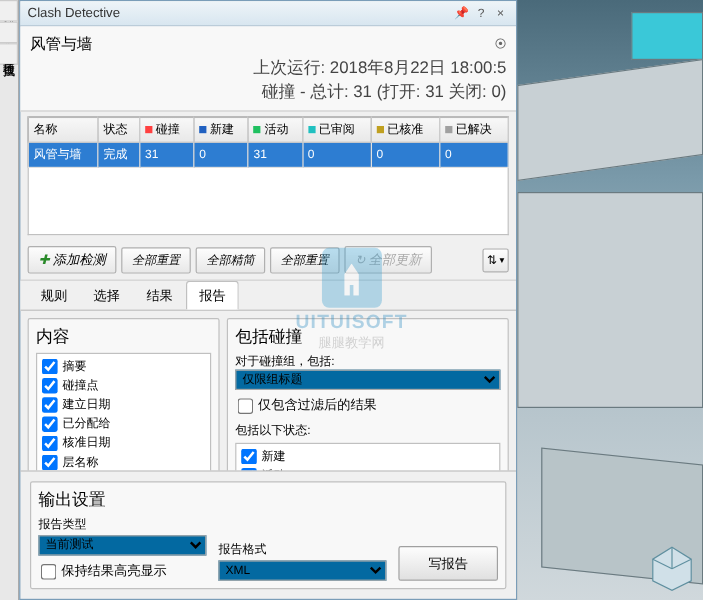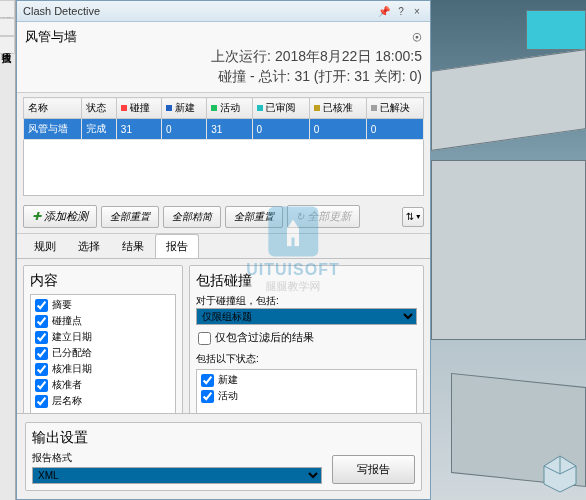--- a/index.html
+++ b/index.html
@@ -131,21 +131,20 @@
   <div class="content">
     <div class="col left">
       <div class="group">
         <div class="group-title">内容</div>
         <div class="checklist" id="content-list">
             <div class="ck"><input type="checkbox" checked="" style="">摘要</div>
             <div class="ck"><input type="checkbox" checked="" style="">碰撞点</div>
             <div class="ck"><input type="checkbox" checked="" style="">建立日期</div>
             <div class="ck"><input type="checkbox" checked="" style="">已分配给</div>
             <div class="ck"><input type="checkbox" checked="" style="">核准日期</div>
-            <div class="ck"><input type="checkbox" checked="" style="">核准者</div>
             <div class="ck"><input type="checkbox" checked="" style="">层名称</div>
           </div>
       </div>
     </div>
     <div class="col right">
       <div class="group">
         <div class="group-title">包括碰撞</div>
         <div style="font-size:10px;margin-bottom:0">对于碰撞组，包括:</div>
         <select><option>仅限组标题</option></select>
         <div class="ck" style="margin-top:4px">
@@ -159,20 +158,28 @@
           </div>
       </div>
     </div>
   </div>
 
   <div class="footer">
     <div class="group">
       <div class="group-title">输出设置</div>
       <div class="footer-row">
         <div class="footer-col">
+          <label>报告类型</label>
+          <select><option>当前测试</option></select>
+          <div class="ck" style="margin-top:4px">
+              <input type="checkbox" style="">
+              <span>保持结果高亮显示</span>
+            </div>
+        </div>
+        <div class="footer-col">
           <label>报告格式</label>
           <select><option>XML</option></select>
         </div>
         <button class="big-btn">写报告</button>
       </div>
     </div>
   </div>
 </div>
 
 <div class="viewport">

